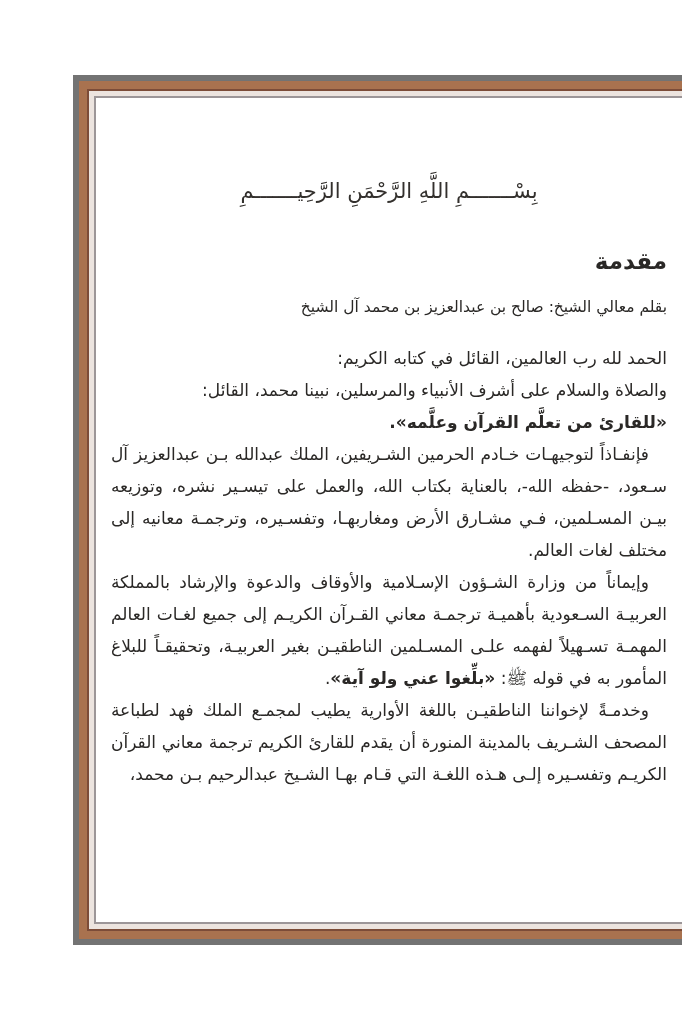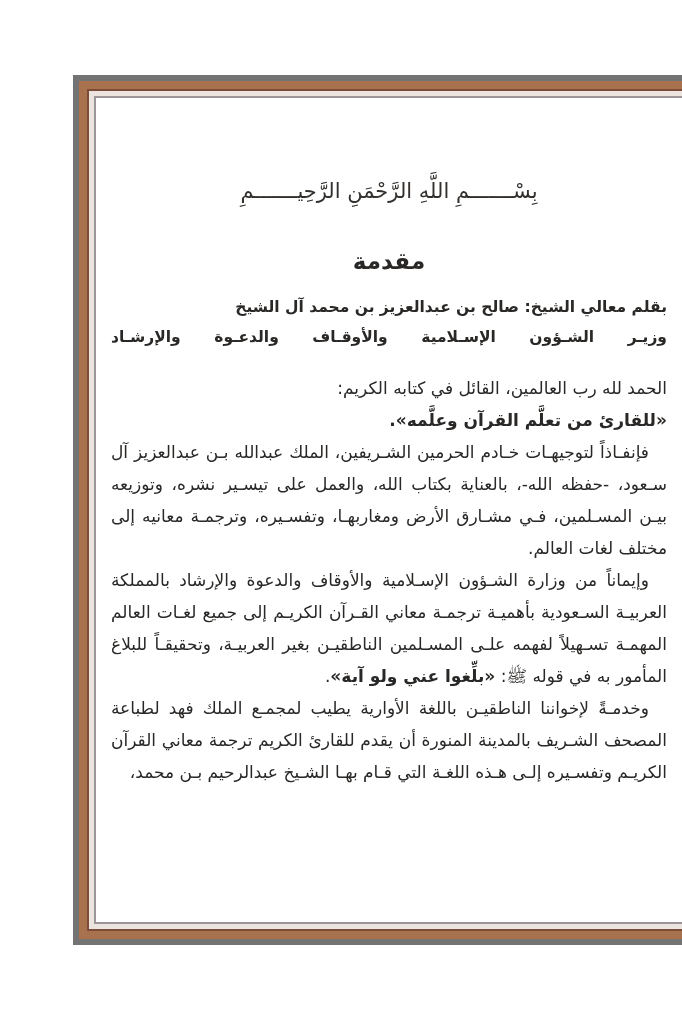--- a/index.html
+++ b/index.html
@@ -36,29 +36,29 @@
   .basmala {
     margin-top: 78px;
     text-align: center;
     font-size: 21px;
     line-height: 30px;
     color: #33302d;
   }
 
   .page-title {
     margin-top: 40px;
-    text-align: center;
+    text-align: right;
     font-size: 23px;
     font-weight: bold;
     line-height: 30px;
   }
 
   .byline {
     margin-top: 16px;
-    font-weight: bold;
+    font-weight: normal;
     font-size: 15.5px;
     line-height: 30px;
   }
   .byline-l1 { text-align: right; }
   .byline-l2 { text-align: justify; text-align-last: justify; }
   .byline-l3 { text-align: center; }
 
   .body-text {
     margin-top: 20px;
     font-size: 17px;
@@ -80,25 +80,25 @@
         <div class="frame-gray">
 
           <div class="content">
 
             <div class="basmala">بِسْـــــــمِ اللَّهِ الرَّحْمَنِ الرَّحِيـــــــمِ</div>
 
             <div class="page-title">مقدمة</div>
 
             <div class="byline">
               <div class="byline-l1">بقلم معالي الشيخ: صالح بن عبدالعزيز بن محمد آل الشيخ</div>
-              <div class="byline-l2">وزيـر الشـؤون الإسـلامية والأوقـاف والدعـوة والإرشـاد</div>
             </div>
 
             <div class="body-text">
               <p>الحمد لله رب العالمين، القائل في كتابه الكريم:</p>
+              <p>والصلاة والسلام على أشرف الأنبياء والمرسلين، نبينا محمد، القائل:</p>
               <p class="hadith-bold">«للقارئ من تعلَّم القرآن وعلَّمه».</p>
               <p class="para-indent">فإنفـاذاً لتوجيهـات خـادم الحرمين الشـريفين، الملك عبدالله بـن عبدالعزيز آل سـعود، -حفظه الله-، بالعناية بكتاب الله، والعمل على تيسـير نشره، وتوزيعه بيـن المسـلمين، فـي مشـارق الأرض ومغاربهـا، وتفسـيره، وترجمـة معانيه إلى مختلف لغات العالم.</p>
               <p class="para-indent"><span>وإيماناً من وزارة الشـؤون الإسـلامية والأوقاف والدعوة والإرشاد بالمملكة العربيـة السـعودية بأهميـة ترجمـة معاني القـرآن الكريـم إلى جميع لغـات العالم المهمـة تسـهيلاً لفهمه علـى المسـلمين الناطقيـن بغير العربيـة، وتحقيقـاً للبلاغ المأمور به في قوله ﷺ: </span><span class="hadith-bold">«بلِّغوا عني ولو آية»</span><span>.</span></p>
               <p class="para-indent">وخدمـةً لإخواننا الناطقيـن باللغة الأوارية يطيب لمجمـع الملك فهد لطباعة المصحف الشـريف بالمدينة المنورة أن يقدم للقارئ الكريم ترجمة معاني القرآن الكريـم وتفسـيره إلـى هـذه اللغـة التي قـام بهـا الشـيخ عبدالرحيم بـن محمد،</p>
             </div>
 
           </div>
 
         </div>
       </div>

